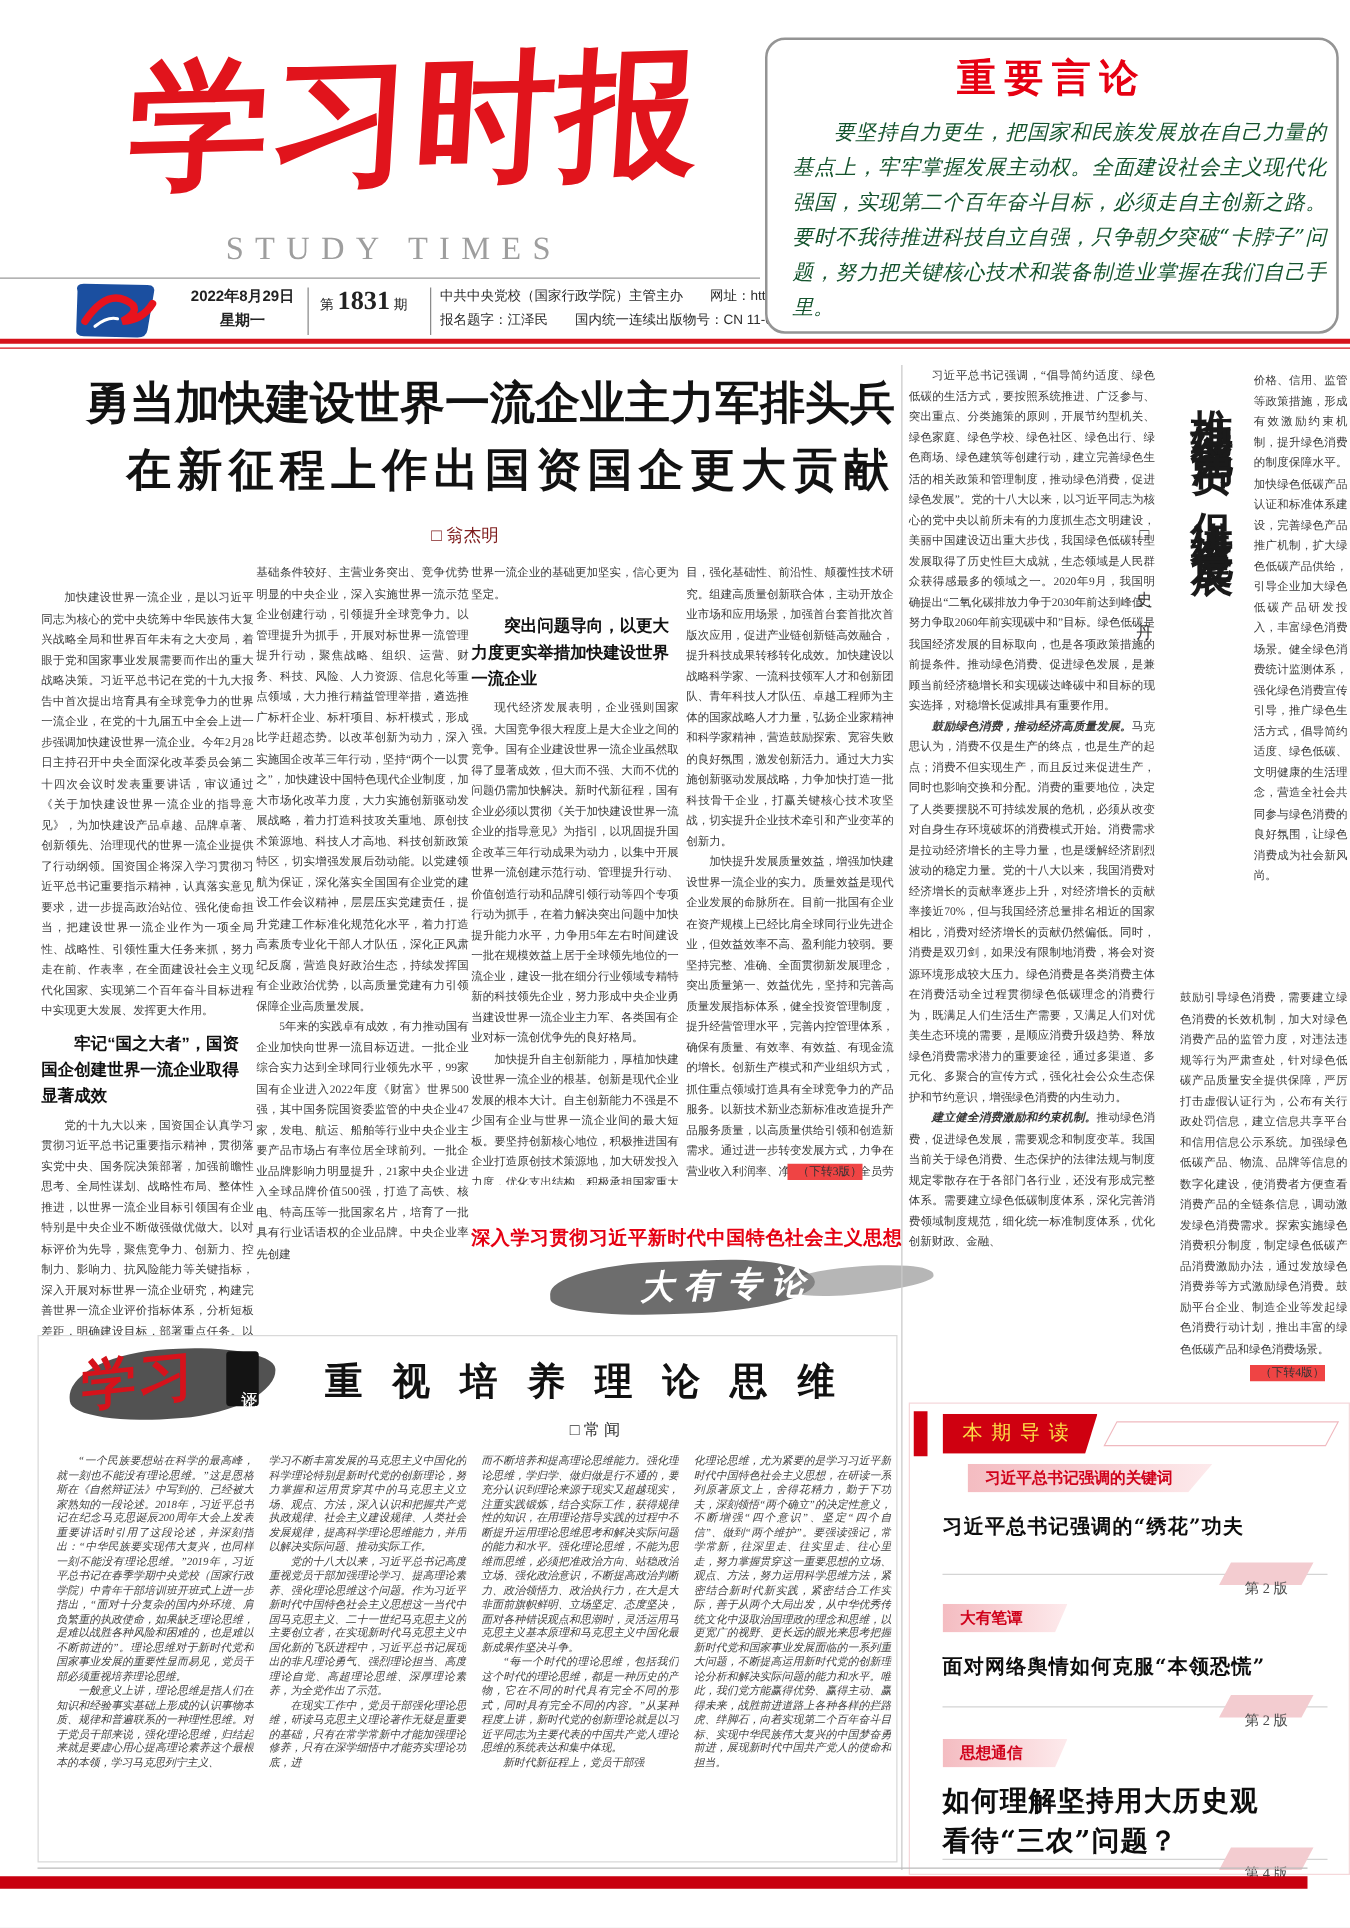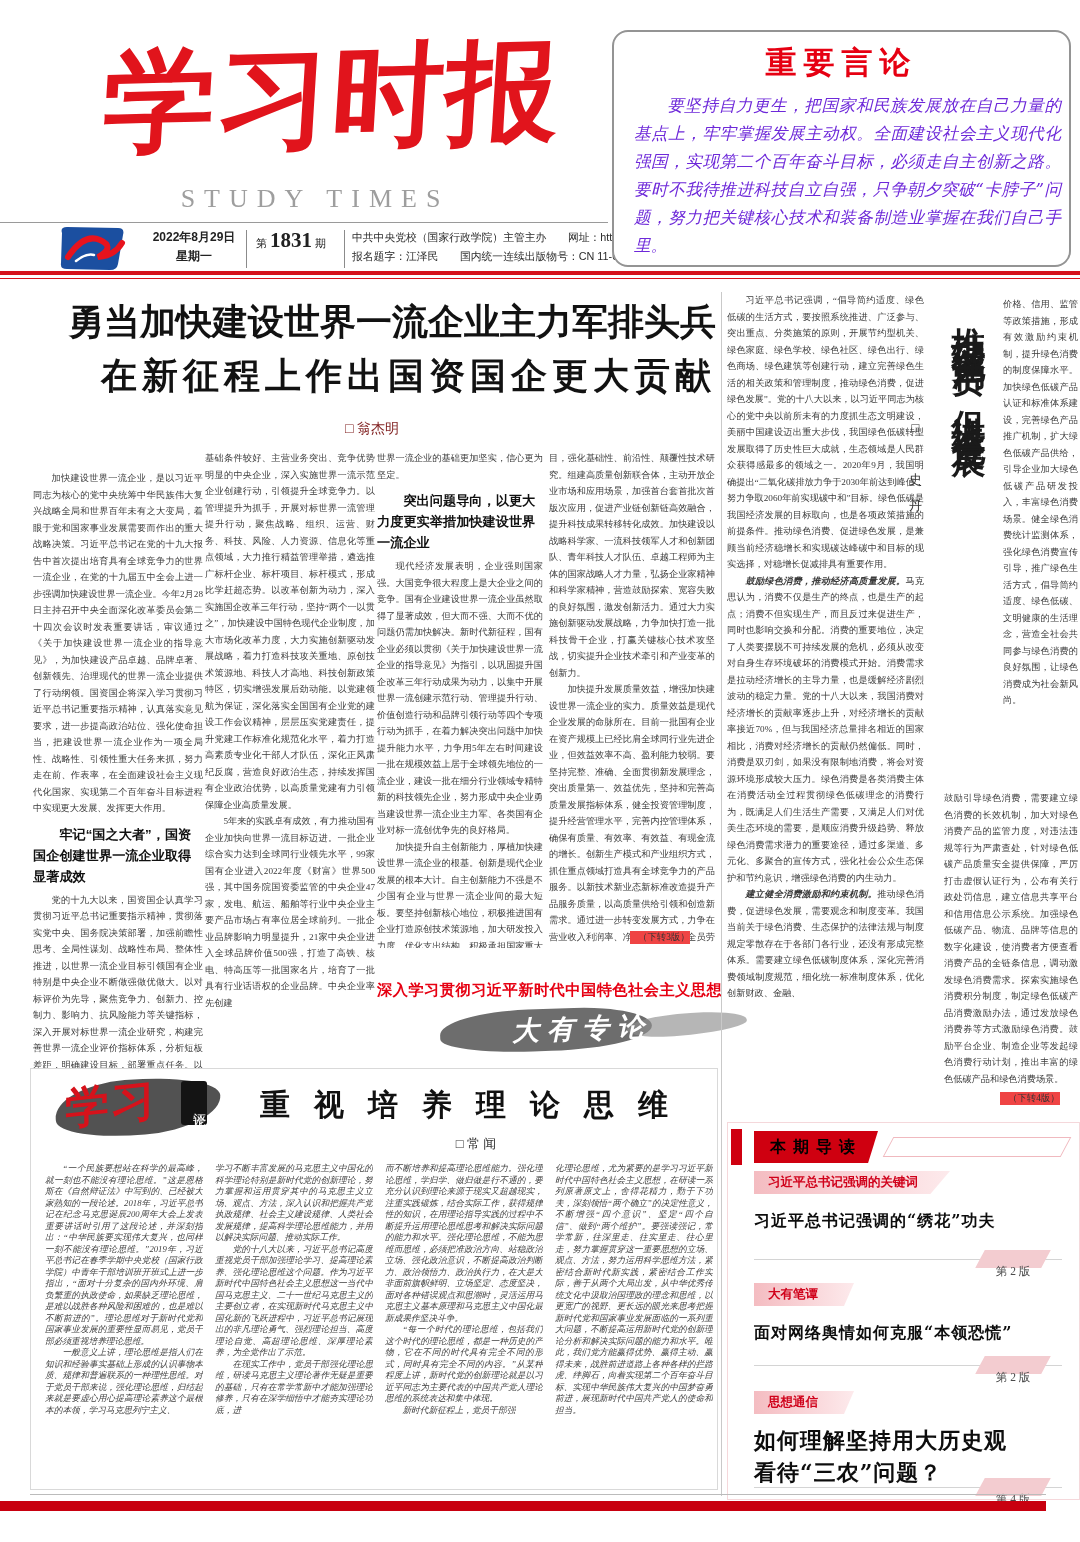--- a/index.html
+++ b/index.html
@@ -19,21 +19,21 @@
   .d-date{left:0;width:96px;text-align:center;font-size:12px;color:#222;line-height:19px;font-weight:600;}
   .vdiv{position:absolute;top:2px;width:1px;height:38px;background:#8b8b8b;}
   .d-issue{left:110px;top:7px;font-size:11px;color:#222;white-space:nowrap;}
   .d-issue b{font-size:21px;font-family:"Liberation Serif",serif;padding:0 3px;}
   .pubinfo{left:206px;top:1px;font-size:10.8px;color:#2a2a2a;line-height:19px;white-space:nowrap;}
   
   .quotebox{position:absolute;left:612px;top:30px;width:455px;height:233px;border:2px solid #949494;border-radius:16px;background:#fff;}
   .qtitle{margin-top:10px;text-align:center;font-size:31px;font-weight:900;color:#e60012;letter-spacing:7px;
           font-family:"Liberation Sans","DejaVu Sans",sans-serif;}
   .qbody{margin:8px 8px 0 20px;font-size:16.6px;line-height:28px;text-align:justify;text-indent:2em;
-         color:#6d28d9;font-style:italic;font-family:"DejaVu Serif","Liberation Serif",serif;}
+         color:#14532d;font-style:italic;font-family:"DejaVu Serif","Liberation Serif",serif;}
   .redrule{position:absolute;left:0;top:271px;width:1080px;height:4px;background:#d6121b;}
   .redrule2{position:absolute;left:0;top:278px;width:1080px;height:1px;background:#d6121b;}
   
   .headline{position:absolute;left:28px;width:688px;text-align:right;font-weight:700;color:#121212;
             font-family:"Liberation Sans","DejaVu Sans",sans-serif;white-space:nowrap;}
   .hl1{top:298px;font-size:36px;letter-spacing:0px;}
   .hl2{top:352px;font-size:36px;letter-spacing:5px;}
   .byline{position:absolute;left:28px;top:420px;width:688px;text-align:center;font-size:14px;color:#7f1d1d;}
   .ncol{position:absolute;overflow:hidden;font-size:9.2px;line-height:16.5px;color:#3b3b3b;text-align:justify;}
   .para{margin:0;text-indent:2em;text-align:justify;}
@@ -72,22 +72,22 @@
        color:#fff;font-size:13px;line-height:15px;text-align:center;padding-top:4px;box-sizing:border-box;
        writing-mode:vertical-rl;text-orientation:upright;letter-spacing:3px;}
   .com-title{position:absolute;left:210px;top:16px;width:470px;text-align:center;font-size:30px;font-weight:900;
        color:#111;letter-spacing:24px;font-family:"DejaVu Serif","Liberation Serif",serif;white-space:nowrap;}
   .com-author{position:absolute;left:210px;top:66px;width:470px;text-align:center;font-size:13px;color:#333;}
   .kcol{position:absolute;top:94px;width:158px;height:316px;overflow:hidden;font-size:8.7px;line-height:11.5px;
         color:#414141;font-style:italic;text-align:justify;}
   
   .digest{position:absolute;left:727px;top:1122px;width:351px;height:376px;border:1px solid #f5d8db;background:#fff;}
   .dig-accent{position:absolute;left:3px;top:6px;width:11px;height:36px;background:#cf0010;}
-  .dig-tab{position:absolute;left:26px;top:8px;width:124px;height:32px;background:#cf0010;color:#000000;
-       font-family:"Liberation Sans","DejaVu Sans",sans-serif;font-weight:700;font-size:16px;line-height:32px;
+  .dig-tab{position:absolute;left:26px;top:8px;width:124px;height:32px;background:#cf0010;color:#fde047;
+       font-family:"Liberation Sans","DejaVu Sans",sans-serif;font-weight:400;font-size:16px;line-height:32px;
        text-align:center;letter-spacing:7px;clip-path:polygon(0 0,100% 0,92% 100%,0 100%);}
   .dig-trail{position:absolute;left:160px;top:14px;width:176px;height:18px;border:1px solid #f0b9bf;transform:skewX(-28deg);}
   .ribbon{position:absolute;left:26px;height:23px;background:linear-gradient(90deg,#f4bcc1,#fdeaec);
        color:#d0021b;font-weight:700;font-size:12.5px;line-height:23px;padding-left:14px;box-sizing:border-box;
        clip-path:polygon(0 0,100% 0,90% 100%,0 100%);font-family:"Liberation Sans","DejaVu Sans",sans-serif;}
   .dtitle{position:absolute;left:26px;width:310px;font-size:16px;font-weight:900;color:#0d0d0d;
        font-family:"DejaVu Serif","Liberation Serif",serif;letter-spacing:1px;white-space:nowrap;}
   .drule{position:absolute;left:26px;width:308px;height:1px;background:#d4d4d4;}
   .dchip{position:absolute;width:66px;height:18px;}
   .dchip .bg{position:absolute;inset:0;background:#f3ccd0;transform:skewX(-28deg);}
@@ -206,21 +206,21 @@
     <div class="kcol" style="left:524px;">
         <p class="para cont">化理论思维，尤为紧要的是学习习近平新时代中国特色社会主义思想，在研读一系列原著原文上，舍得花精力，勤于下功夫，深刻领悟“两个确立”的决定性意义，不断增强“四个意识”、坚定“四个自信”、做到“两个维护”。要强读强记，常学常新，往深里走、往实里走、往心里走，努力掌握贯穿这一重要思想的立场、观点、方法，努力运用科学思维方法，紧密结合新时代新实践，紧密结合工作实际，善于从两个大局出发，从中华优秀传统文化中汲取治国理政的理念和思维，以更宽广的视野、更长远的眼光来思考把握新时代党和国家事业发展面临的一系列重大问题，不断提高运用新时代党的创新理论分析和解决实际问题的能力和水平。唯此，我们党方能赢得优势、赢得主动、赢得未来，战胜前进道路上各种各样的拦路虎、绊脚石，向着实现第二个百年奋斗目标、实现中华民族伟大复兴的中国梦奋勇前进，展现新时代中国共产党人的使命和担当。</p>
       </div>
   </div>
 
   <div class="digest">
     <div class="dig-accent"></div>
     <div class="dig-tab">本期导读</div>
     <div class="dig-trail"></div>
 
-    <div class="ribbon" style="top:48px;width:196px;">习近平总书记强调的关键词</div>
+    <div class="ribbon" style="top:48px;width:196px;margin-left:20px;">习近平总书记强调的关键词</div>
     <div class="dtitle" style="top:88px;">习近平总书记强调的“绣花”功夫</div>
     <div class="drule" style="top:136px;"></div>
     <div class="dchip" style="left:252px;top:127px;">
       <div class="bg"></div>
         <div class="t">第 2 版</div>
     </div>
 
     <div class="ribbon" style="top:160px;width:100px;">大有笔谭</div>
     <div class="dtitle" style="top:200px;">面对网络舆情如何克服“本领恐慌”</div>
     <div class="drule" style="top:242px;"></div>

